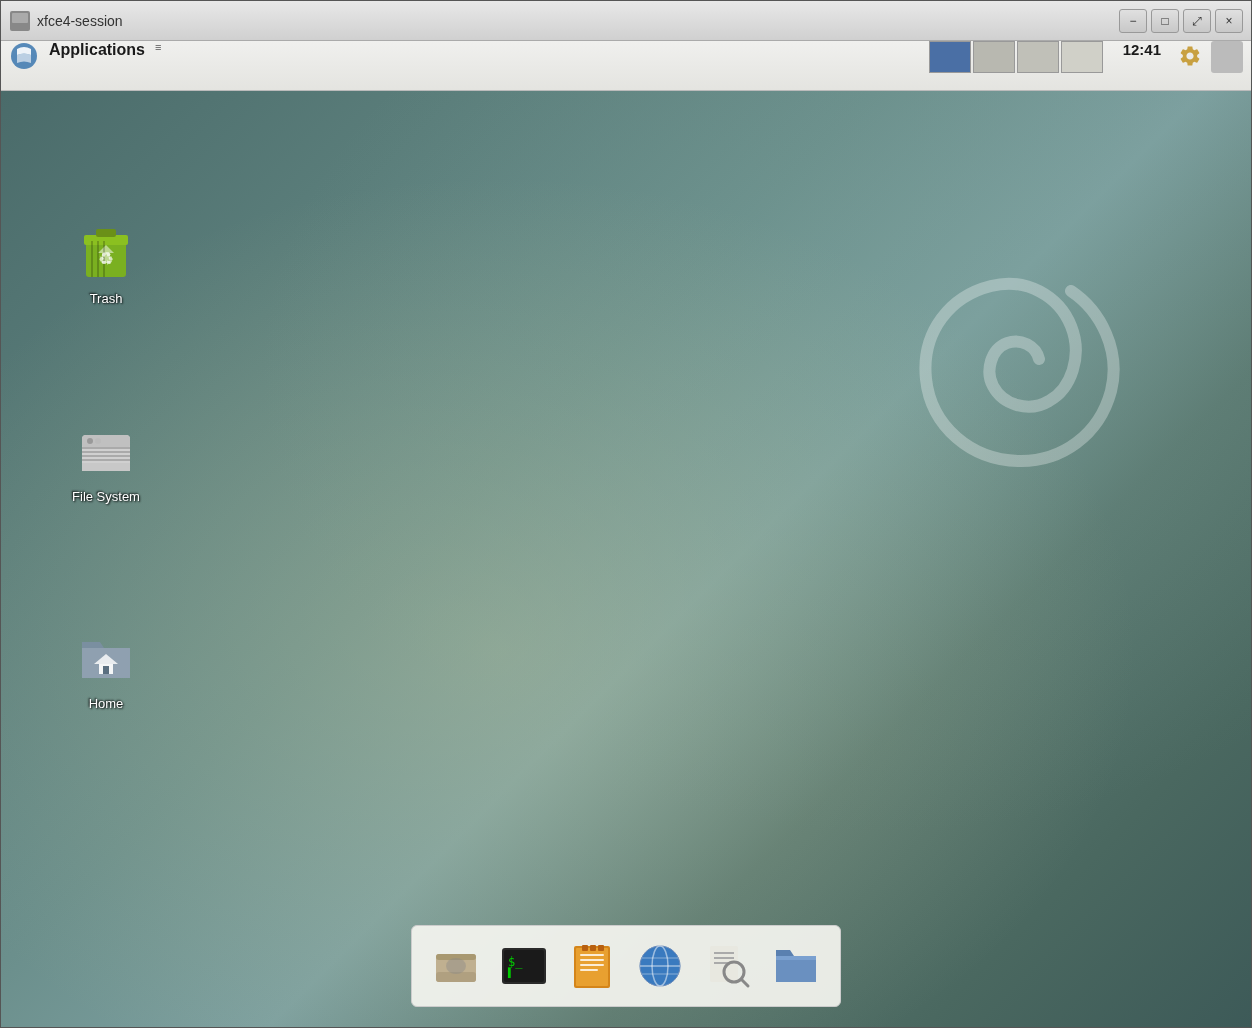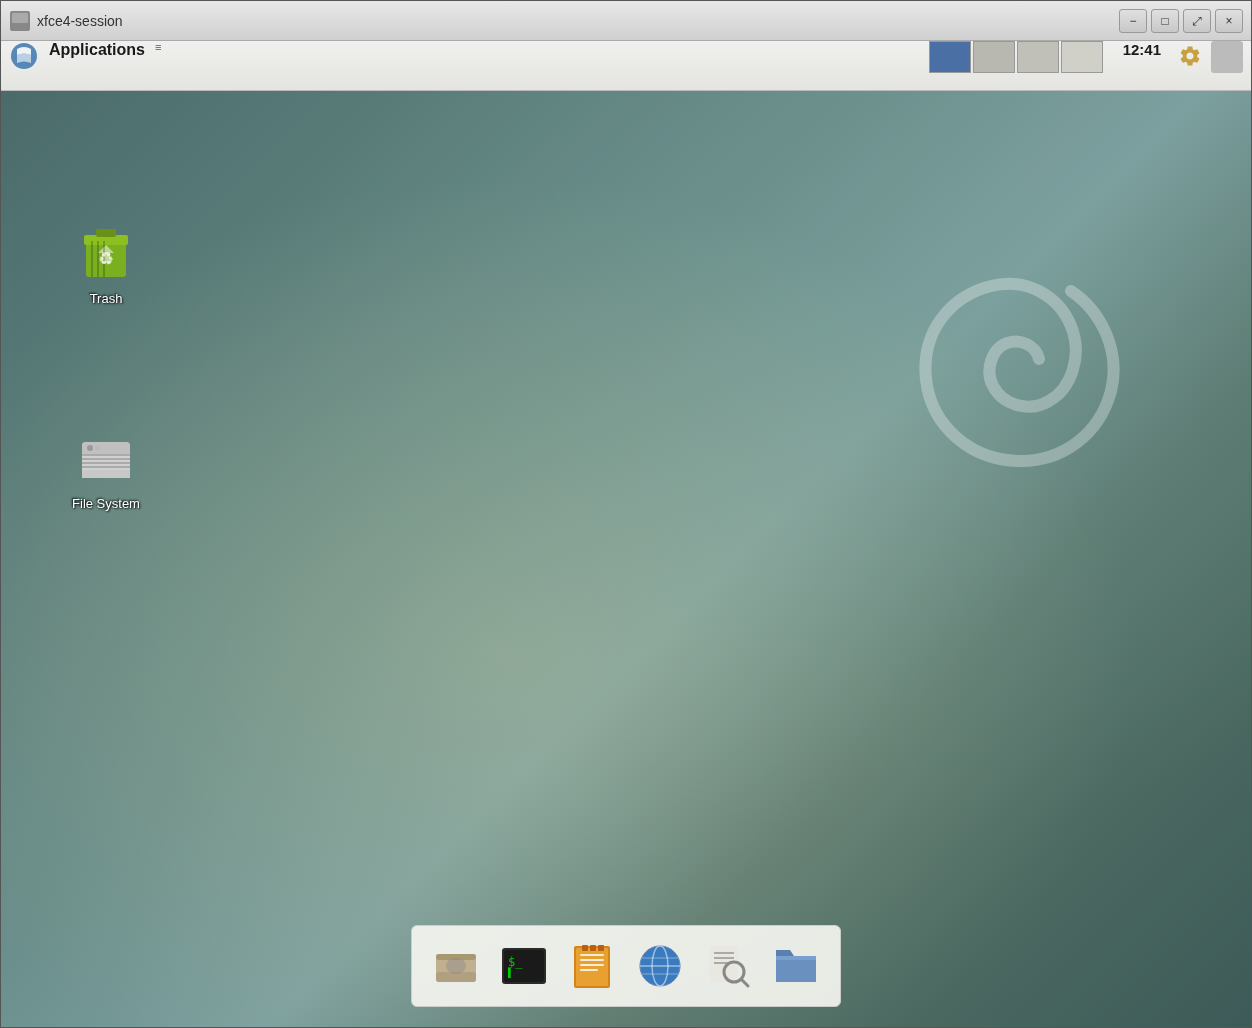--- a/index.html
+++ b/index.html
@@ -257,38 +257,52 @@
           <line x1="18" y1="20" x2="18" y2="56" stroke="rgba(0,0,0,0.2)" stroke-width="2"></line>
           <line x1="24" y1="20" x2="24" y2="56" stroke="rgba(0,0,0,0.2)" stroke-width="2"></line>
           <line x1="30" y1="20" x2="30" y2="56" stroke="rgba(0,0,0,0.2)" stroke-width="2"></line>
 
           <text x="32" y="44" text-anchor="middle" font-size="18" fill="rgba(255,255,255,0.7)">♻</text>
         </svg>
       </div>
       <span class="icon-label">Trash</span>
     </div>
 
-    <div class="desktop-icon" style="top:335px; left:60px;">
+    <div class="desktop-icon" style="top:328px; left:60px;">
       <div class="icon-image">
         <svg viewBox="0 0 64 64" width="64" height="64">
 
           <rect x="8" y="16" width="48" height="36" rx="4" fill="#d0d0d0"></rect>
           <rect x="8" y="16" width="48" height="14" rx="4" fill="#c0c0c0"></rect>
           <rect x="8" y="28" width="48" height="2" fill="#aaa"></rect>
           <rect x="8" y="32" width="48" height="2" fill="#aaa"></rect>
           <rect x="8" y="36" width="48" height="2" fill="#aaa"></rect>
           <rect x="8" y="40" width="48" height="2" fill="#aaa"></rect>
           <rect x="8" y="44" width="48" height="8" rx="0" fill="#c8c8c8"></rect>
           <circle cx="16" cy="22" r="3" fill="#999"></circle>
           <circle cx="24" cy="22" r="3" fill="#bbb"></circle>
         </svg>
       </div>
       <span class="icon-label">File System</span>
     </div>
 
+    <div class="desktop-icon" style="top:535px; left:60px;">
+      <div class="icon-image">
+        <svg viewBox="0 0 64 64" width="64" height="64">
+
+          <path d="M8,22 L8,52 L56,52 L56,22 L30,22 L26,16 L8,16 Z" fill="#7a8fa0"></path>
+          <path d="M8,22 L56,22 L56,52 L8,52 Z" fill="#8fa0b0"></path>
+
+          <polygon points="32,28 20,38 44,38" fill="rgba(255,255,255,0.8)"></polygon>
+          <rect x="25" y="38" width="14" height="10" fill="rgba(255,255,255,0.9)"></rect>
+          <rect x="29" y="40" width="6" height="8" fill="#5a6f80"></rect>
+        </svg>
+      </div>
+      <span class="icon-label">Home</span>
+    </div>
 
     <div class="dock">
 
       <div class="dock-item">
         <svg viewBox="0 0 48 48" width="48" height="48">
           <rect x="4" y="12" width="40" height="28" rx="3" fill="#c0b090"></rect>
           <rect x="4" y="12" width="40" height="6" rx="3" fill="#a89870"></rect>
           <rect x="4" y="30" width="40" height="10" rx="3" fill="#b0a080"></rect>
           <ellipse cx="24" cy="24" rx="10" ry="8" fill="#888" opacity="0.4"></ellipse>
         </svg>

